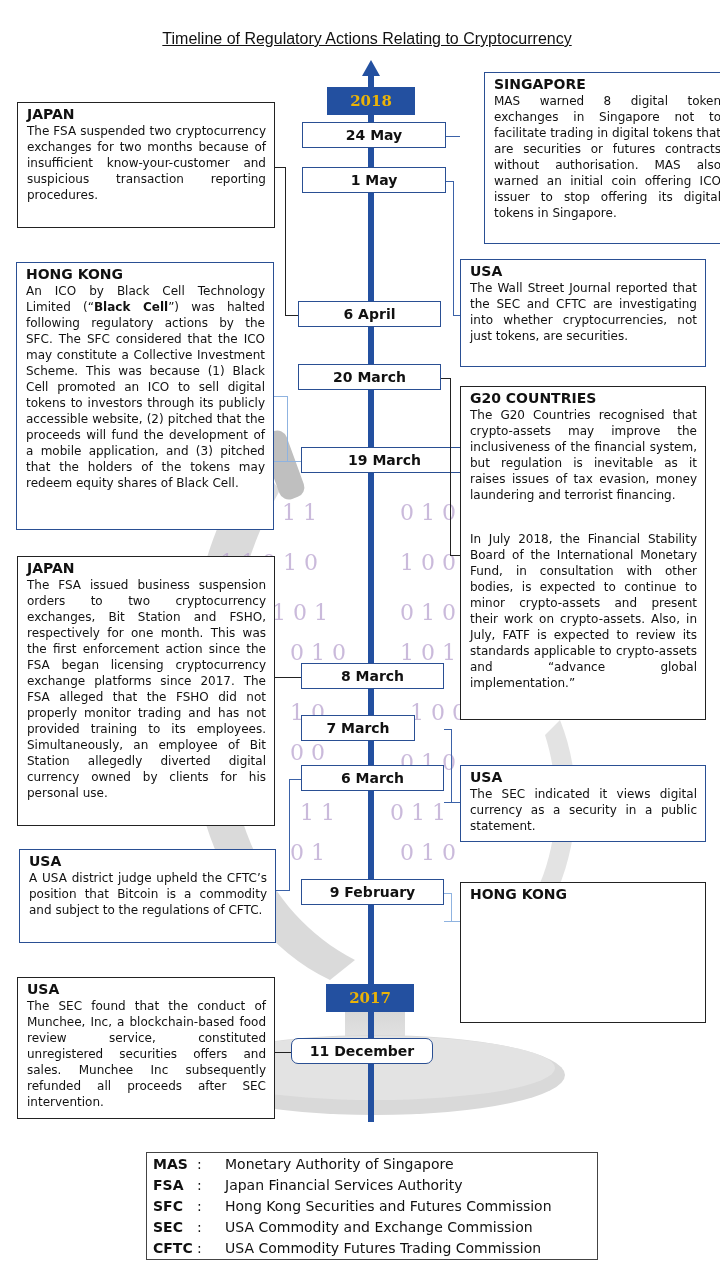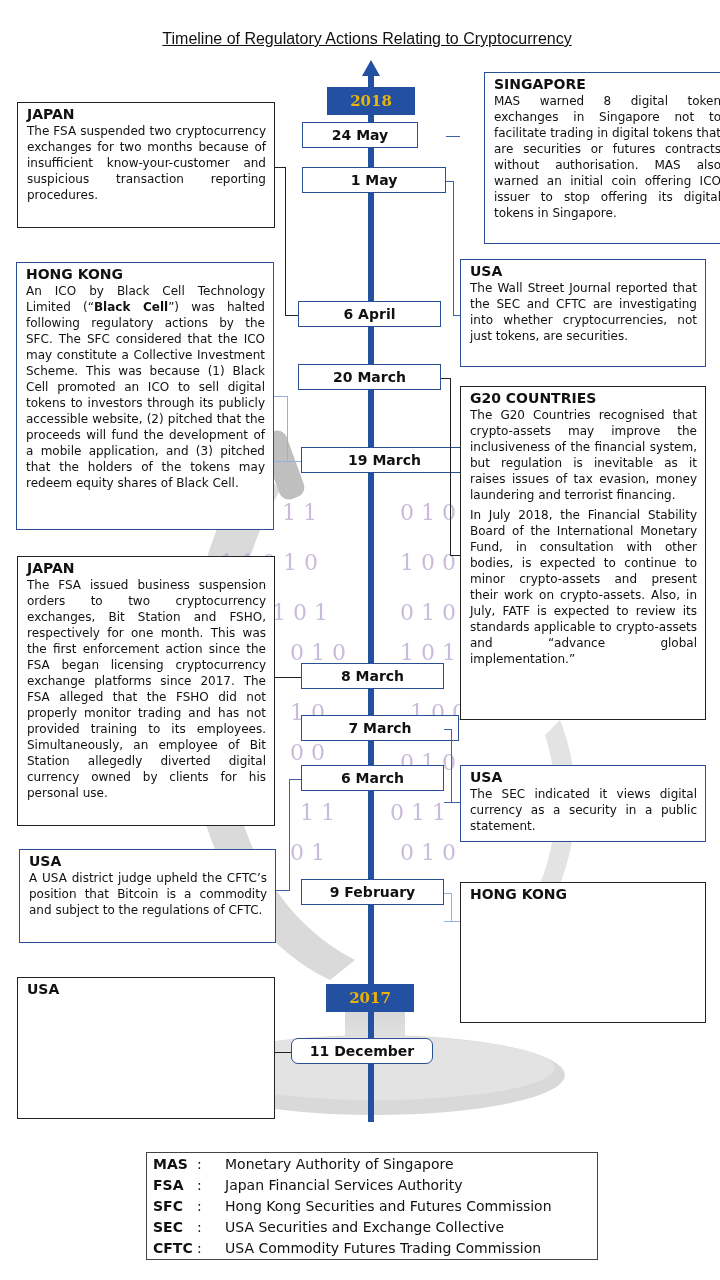--- a/index.html
+++ b/index.html
@@ -38,21 +38,21 @@
   .event {
     position:absolute; background:#fff; box-sizing:border-box; padding:3px 8px 4px 9px;
     font-size:12px; line-height:16px; text-align:justify; text-align-last:left;
   }
   .event.blue { border:1.5px solid #2a4f93; }
   .event.black { border:1.5px solid #222; }
   .event .country {
     font-family:"DejaVu Sans", sans-serif; font-weight:bold; font-size:14px; line-height:17px; display:block;
   }
   .event .para { display:block; }
-  .event .para + .para { margin-top:4px; }
+  .event .para + .para { margin-top:28px; }
   .conn { position:absolute; box-sizing:border-box; }
   .conn.k { border-color:#222 !important; }
   .conn.b { border-color:#3b62a8 !important; }
   .conn.lb { border-color:#8fb3e0 !important; }
   .legend {
     position:absolute; left:146px; top:1152px; width:452px; height:108px;
     border:1.5px solid #444; box-sizing:border-box; padding:1px 6px;
     font-size:14px; line-height:21px;
   }
   .legend .row { display:flex; }
@@ -106,27 +106,27 @@
 </svg>
 
 <div class="title">Timeline of Regulatory Actions Relating to Cryptocurrency</div>
 
 <div class="axis"></div>
 <div class="arrow"></div>
 
 <div class="year" style="left:327px; top:87px;">2018</div>
 <div class="year" style="left:326px; top:984px;">2017</div>
 
-<div class="date" style="left:302px; top:122px; width:116px;">24 May</div>
+<div class="date" style="left:302px; top:122px; width:144px;">24 May</div>
 <div class="date" style="left:302px; top:167px; width:144px;">1 May</div>
 <div class="date" style="left:298px; top:301px; width:143px;">6 April</div>
 <div class="date" style="left:298px; top:364px; width:143px;">20 March</div>
 <div class="date" style="left:301px; top:447px; width:167px;">19 March</div>
 <div class="date" style="left:301px; top:663px; width:143px;">8 March</div>
-<div class="date" style="left:301px; top:715px; width:158px;">7 March</div>
+<div class="date" style="left:301px; top:715px; width:114px;">7 March</div>
 <div class="date" style="left:301px; top:765px; width:143px;">6 March</div>
 <div class="date" style="left:301px; top:879px; width:143px;">9 February</div>
 <div class="date" style="left:291px; top:1038px; width:142px;border-radius:7px;">11 December</div>
 
 <div class="conn b" style="left:446px; top:136px; width:14px; height:0; border-top:1px solid;"></div>
 
 <div class="conn b" style="left:446px; top:181px; width:8px; height:135px; border-top:1px solid; border-right:1px solid;"></div>
 <div class="conn b" style="left:454px; top:315px; width:7px; height:0; border-top:1px solid;"></div>
 
 <div class="conn k" style="left:275px; top:167px; width:10px; height:0; border-top:1px solid;"></div>
@@ -191,20 +191,21 @@
   <span class="country">USA</span>
   <span class="para">A USA district judge upheld the CFTC’s position that Bitcoin is a commodity and subject to the regulations of CFTC.</span>
 </div>
 
 <div class="event black" style="left:460px; top:882px; width:246px; height:141px;">
   <span class="country">HONG KONG</span>
 </div>
 
 <div class="event black" style="left:17px; top:977px; width:258px; height:142px;">
   <span class="country">USA</span>
+  <span class="para">The SEC found that the conduct of Munchee, Inc, a blockchain-based food review service, constituted unregistered securities offers and sales. Munchee Inc subsequently refunded all proceeds after SEC intervention.</span>
 </div>
 
 <div class="legend">
   <div class="row">
       <span class="abbr">MAS</span>
       <span class="sep">:</span>
       <span class="full">Monetary Authority of Singapore</span>
     </div>
   <div class="row">
       <span class="abbr">FSA</span>
@@ -212,20 +213,20 @@
       <span class="full">Japan Financial Services Authority</span>
     </div>
   <div class="row">
       <span class="abbr">SFC</span>
       <span class="sep">:</span>
       <span class="full">Hong Kong Securities and Futures Commission</span>
     </div>
   <div class="row">
       <span class="abbr">SEC</span>
       <span class="sep">:</span>
-      <span class="full">USA Securities and Exchange Collective</span>
+      <span class="full">USA Commodity and Exchange Commission</span>
     </div>
   <div class="row">
       <span class="abbr">CFTC</span>
       <span class="sep">:</span>
       <span class="full">USA Commodity Futures Trading Commission</span>
     </div>
 </div>
 
 </body></html>

